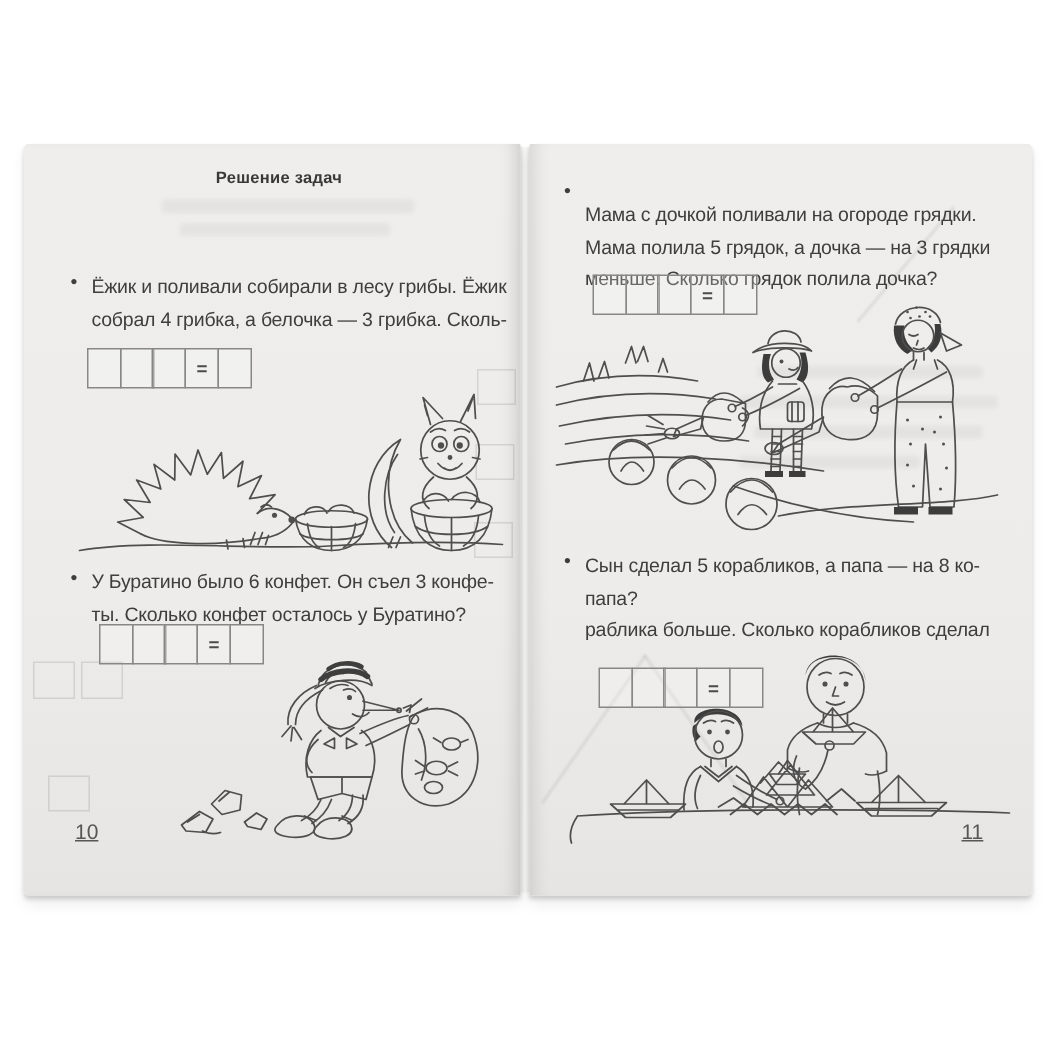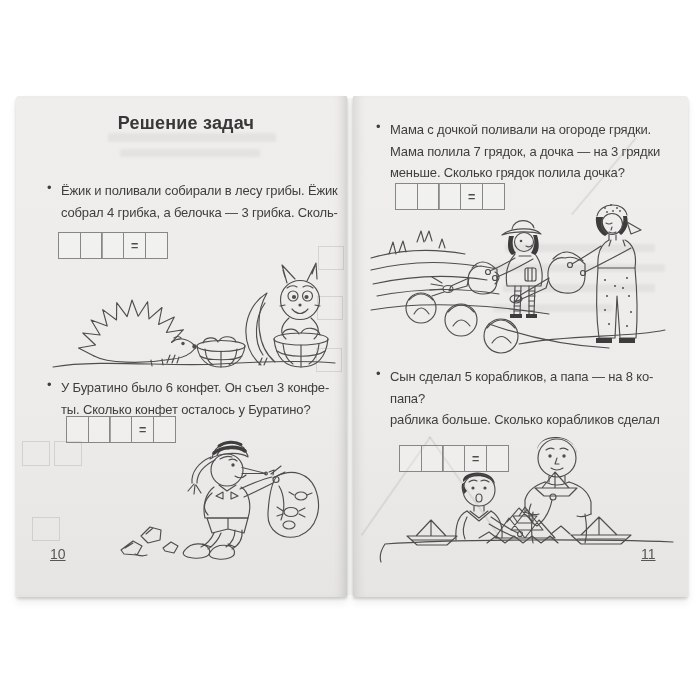--- a/index.html
+++ b/index.html
@@ -9,21 +9,21 @@
   .spine{position:absolute;left:323px;top:2px;width:22px;height:497px;
          background:linear-gradient(90deg,#dcdbd9,#f7f7f6 45%,#f7f7f6 55%,#dedddb);}
   .page{position:absolute;top:0;height:501px;
         background:linear-gradient(180deg,#efeeec 0%,#edecea 60%,#e6e5e3 100%);
         box-shadow:0 2px 3px rgba(0,0,0,.16),0 6px 9px rgba(0,0,0,.07);}
   .page.left{left:0;width:331px;border-radius:3px 1px 1px 3px;
         box-shadow:inset -10px 0 12px -8px rgba(0,0,0,.17),0 2px 3px rgba(0,0,0,.16),0 6px 9px rgba(0,0,0,.07);}
   .page.right{left:337px;width:335px;border-radius:1px 3px 3px 1px;
         box-shadow:inset 10px 0 12px -8px rgba(0,0,0,.13),0 2px 3px rgba(0,0,0,.16),0 6px 9px rgba(0,0,0,.07);}
   .title{position:absolute;left:24px;top:17px;width:292px;text-align:center;
-         font-size:18px;font-weight:bold;color:#383838;letter-spacing:.2px;}
+         font-size:11px;font-weight:bold;color:#383838;letter-spacing:.2px;}
   .line{white-space:nowrap;font-size:13px;line-height:21.5px;letter-spacing:-0.15px;}
   .tblock{position:absolute;}
   .bullet{position:absolute;font-size:13px;color:#3e3e3e;}
   .marker{font-size:12px;margin-right:6px;color:#3a3a3a;}
   .instr{position:absolute;font-size:13px;white-space:nowrap;}
   .row{position:absolute;display:flex;}
   .cell{box-sizing:border-box;width:23px;height:27px;border:1.3px solid #878787;
         margin-left:-1.3px;display:flex;align-items:center;justify-content:center;
         font-size:12.5px;font-weight:bold;color:#4c4c4c;background:rgba(255,255,255,.22);}
   .cell:first-child{margin-left:0;}
@@ -164,23 +164,23 @@
 
       <div class="ghostbar" style="left:152px;top:148px;width:150px;height:8px;"></div>
       <div class="ghostbar" style="left:140px;top:168px;width:172px;height:8px;"></div>
       <div class="ghostbar" style="left:150px;top:188px;width:152px;height:8px;"></div>
       <div class="ghostbar" style="left:140px;top:208px;width:120px;height:8px;"></div>
       <div class="ghostline" style="left:42px;top:330px;width:1.5px;height:120px;transform:rotate(35deg);"></div>
       <div class="ghostline" style="left:110px;top:330px;width:1.5px;height:120px;transform:rotate(-35deg);"></div>
       <div class="ghostline" style="left:250px;top:30px;width:1.5px;height:100px;transform:rotate(40deg);"></div>
 
       <span class="bullet" style="left:23px;top:23px;">•</span>
-      <div class="tblock" style="left:37px;top:23px;">
+      <div class="tblock" style="left:37px;top:36px;">
         <div class="line">Мама с дочкой поливали на огороде грядки.</div>
-        <div class="line">Мама полила 7 грядок, а дочка — на 3 грядки</div>
+        <div class="line">Мама полила 5 грядок, а дочка — на 3 грядки</div>
         <div class="line">меньше. Сколько грядок полила дочка?</div>
       </div>
       <div class="row" style="left:42px;top:87px;">
         <span class="cell"></span>
         <span class="cell"></span>
         <span class="cell"></span>
         <span class="cell">=</span>
         <span class="cell"></span>
       </div>
 

